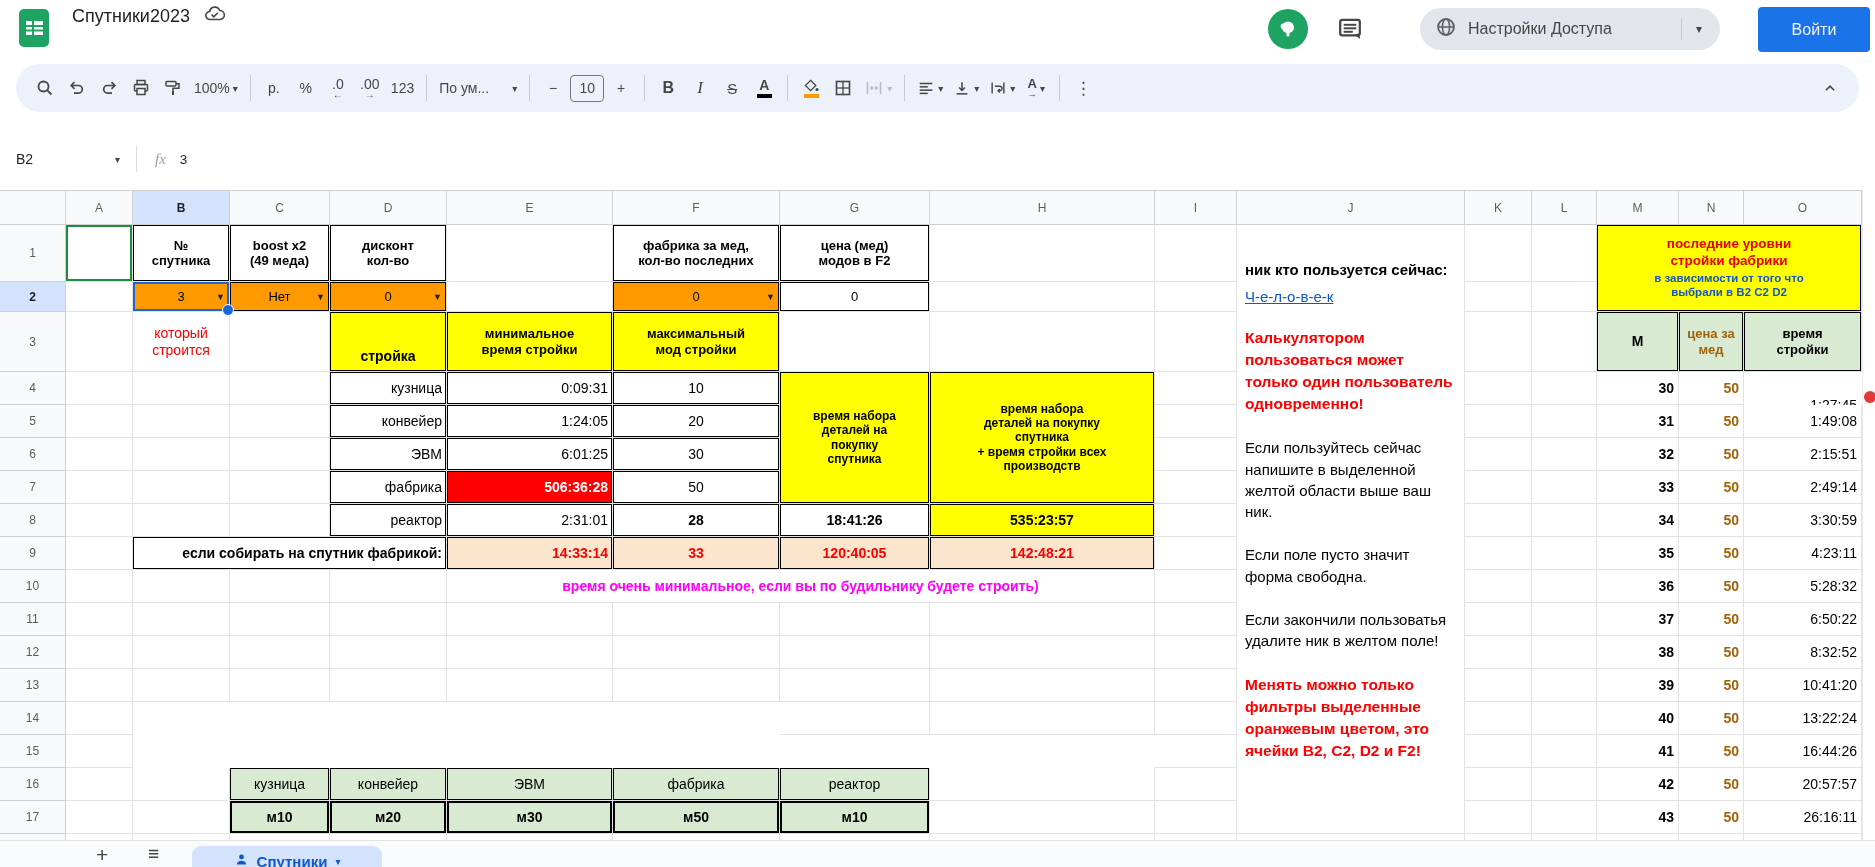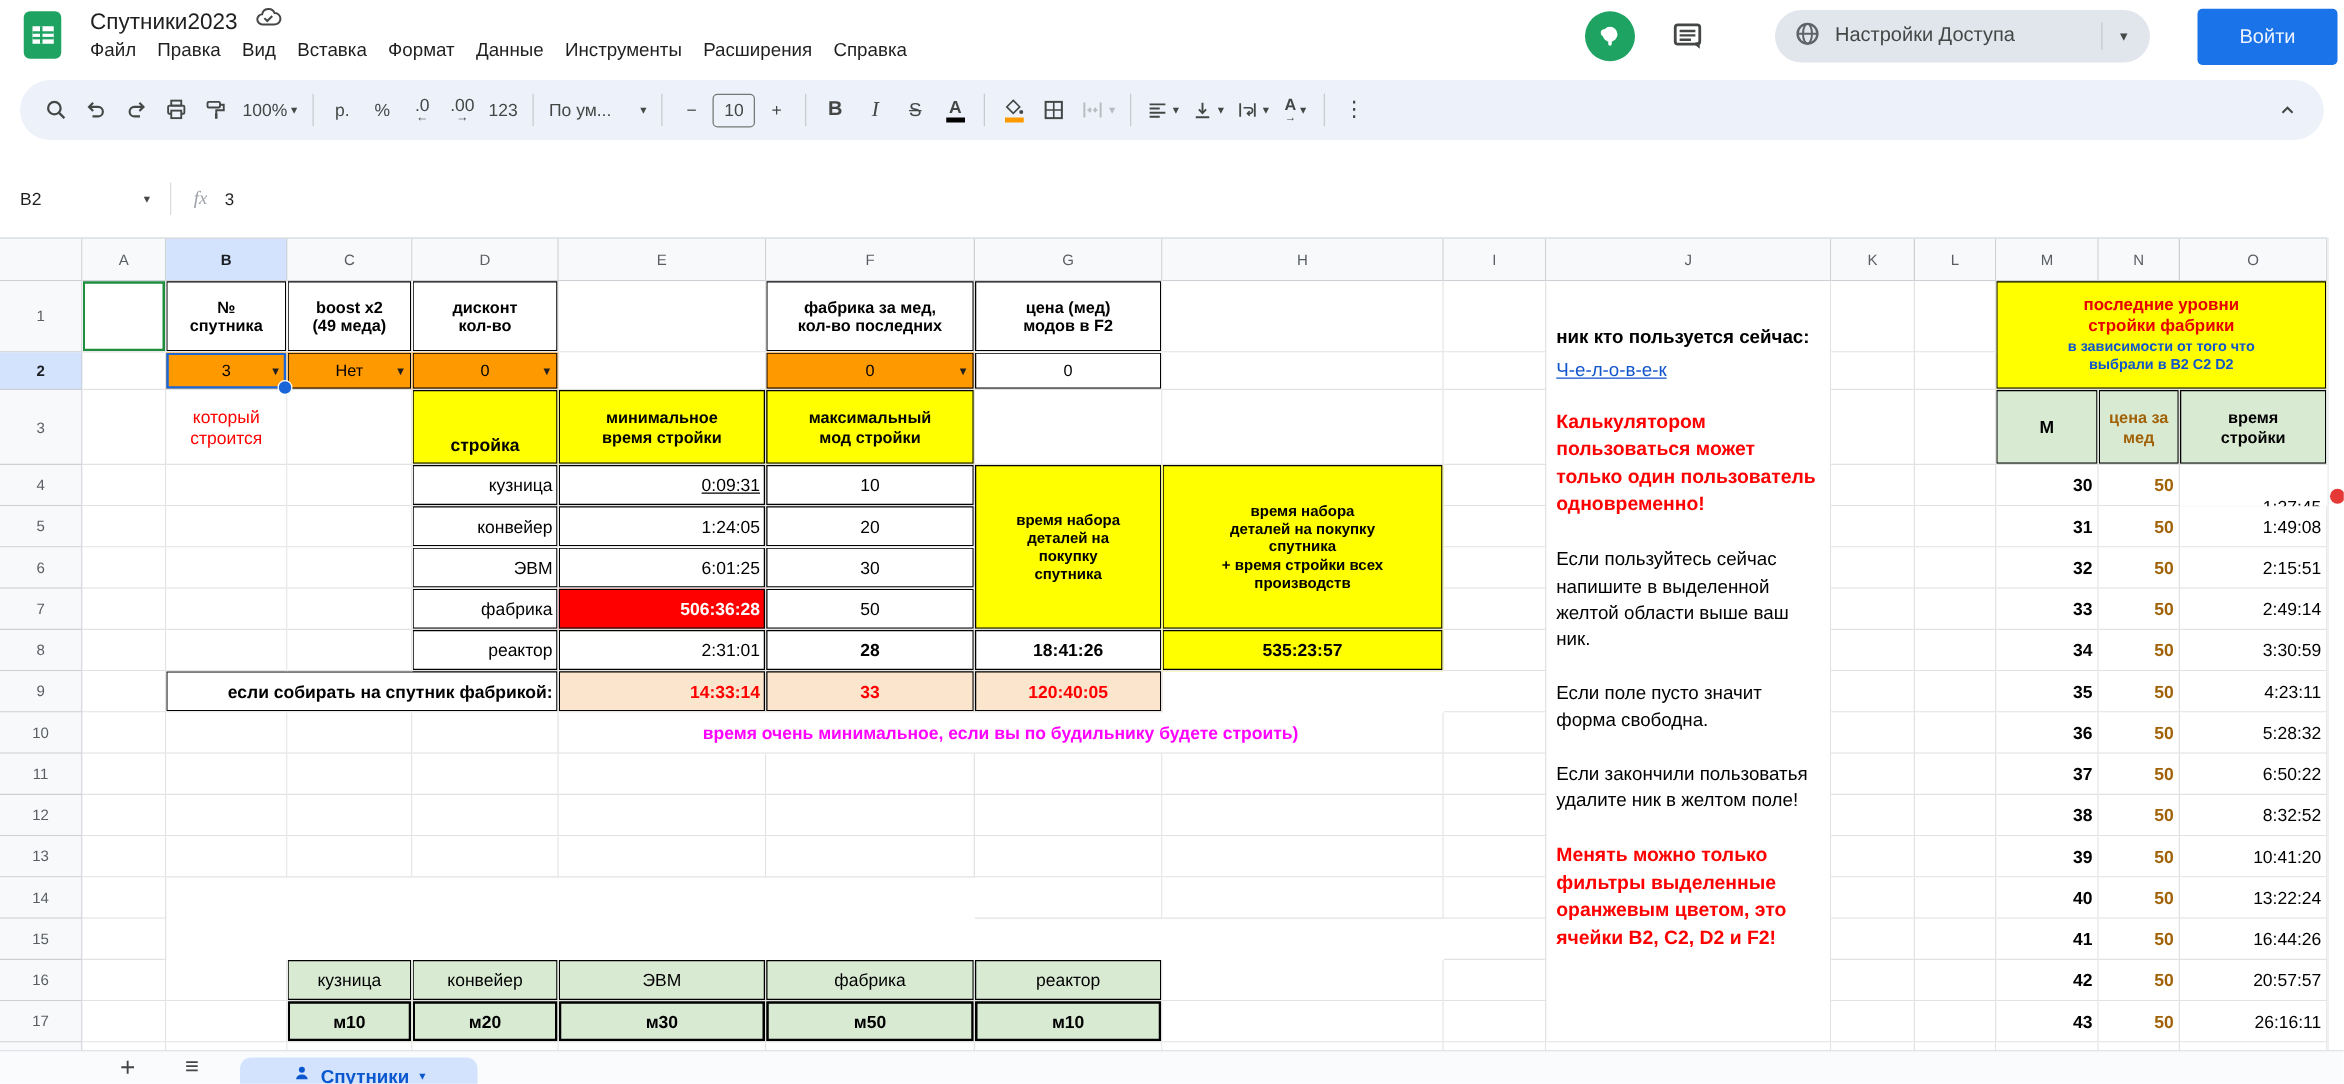--- a/index.html
+++ b/index.html
@@ -109,31 +109,20 @@
   <div class="titlewrap">
     <div>
       <span class="doctitle">Спутники2023</span>
       <span class="cloud">
         <svg width="22" height="20" viewBox="0 0 22 20">
           <path d="M6 15.5 a4 4 0 0 1 -.3-8 a5.2 5.2 0 0 1 10-1 a3.6 3.6 0 0 1 .3 9 z" fill="none" stroke="#444746" stroke-width="1.6"></path>
           <path d="M7.5 10.5 l2.3 2.3 4-4" fill="none" stroke="#444746" stroke-width="1.6"></path>
         </svg>
       </span>
     </div>
-    <nav class="menus">
-      <span>Файл</span>
-      <span>Правка</span>
-      <span>Вид</span>
-      <span>Вставка</span>
-      <span>Формат</span>
-      <span>Данные</span>
-      <span>Инструменты</span>
-      <span>Расширения</span>
-      <span>Справка</span>
-    </nav>
   </div>
   <div class="avatar">
     <svg width="26" height="26" viewBox="0 0 24 24">
       <circle cx="12" cy="10.5" r="5.5" fill="#fff"></circle>
       <circle cx="7.8" cy="9.5" r="2.6" fill="#fff"></circle>
       <rect x="10.7" y="12" width="2.6" height="7" rx="1.3" fill="#fff"></rect>
     </svg>
   </div>
   <div class="commentbtn">
     <svg width="28" height="28" viewBox="0 0 20 20">
@@ -406,21 +395,21 @@
       <span class="ct">минимальное
 время стройки</span>
     </div>
     <div class="c bgy b ac bd" style="grid-area: 4 / 7;">
       <span class="ct">максимальный
 мод стройки</span>
     </div>
     <div class="c ar bd f14" style="grid-area: 5 / 5;">
       <span class="ct">кузница</span>
     </div>
-    <div class="c ar bd f14" style="grid-area: 5 / 6; text-decoration: underline;">
+    <div class="c ar bd f14" style="grid-area: 5 / 6;">
       <span class="ct">0:09:31</span>
     </div>
     <div class="c ac bd f14" style="grid-area: 5 / 7;">
       <span class="ct">10</span>
     </div>
     <div class="c bgy b ac bd f12" style="grid-area: 5 / 8 / span 4;">
       <span class="ct">время набора
 деталей на
 покупку
 спутника</span>
@@ -478,20 +467,23 @@
       <span class="ct">если собирать на спутник фабрикой:</span>
     </div>
     <div class="c bgc tr b ar bd f14" style="grid-area: 10 / 6;">
       <span class="ct">14:33:14</span>
     </div>
     <div class="c bgc tr b ac bd f14" style="grid-area: 10 / 7;">
       <span class="ct">33</span>
     </div>
     <div class="c bgc tr b ac bd f14" style="grid-area: 10 / 8;">
       <span class="ct">120:40:05</span>
+    </div>
+    <div class="c bgc tr b ac bd f14" style="grid-area: 10 / 9;">
+      <span class="ct">142:48:21</span>
     </div>
     <div class="c tm b ac f14" style="grid-area: 11 / 6 / auto / span 4;">
       <span class="ct">время очень минимальное, если вы по будильнику будете строить)</span>
     </div>
     <div class="c bgg ac bd f14" style="grid-area: 17 / 4;">
       <span class="ct">кузница</span>
     </div>
     <div class="c bgg ac bd f14" style="grid-area: 17 / 5;">
       <span class="ct">конвейер</span>
     </div>

